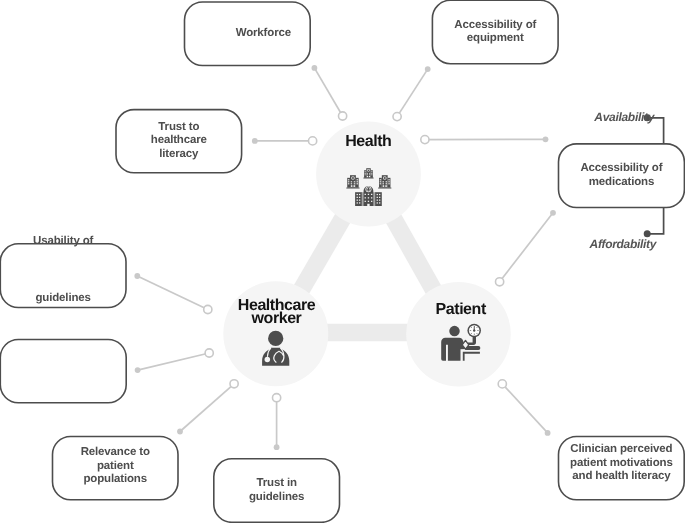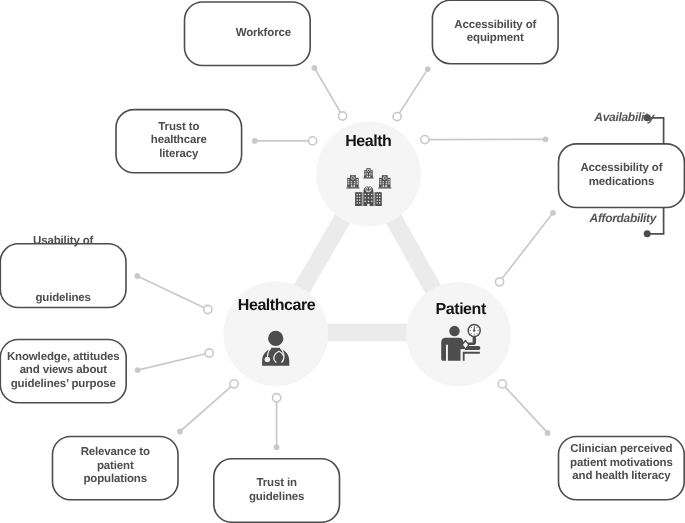--- a/index.html
+++ b/index.html
@@ -208,27 +208,28 @@
         <use href="#hosp-big"></use>
       </g>
     </g>
   </svg>
 
   <div class="nodelabel" style="left:308.3px;top:135.7px;width:120px;line-height:12.5px;">
     <div>Health</div>
   </div>
   <div class="nodelabel" style="left:216.5px;top:300.2px;width:120px;line-height:12.7px;">
     <div>Healthcare</div>
+    <div>worker</div>
   </div>
   <div class="nodelabel" style="left:400.7px;top:303.5px;width:120px;">
     <div>Patient</div>
   </div>
 
   <div class="sublabel" style="left:580.3px;top:112.2px;">Availability</div>
-  <div class="sublabel" style="left:575.6px;top:213px;">Affordability</div>
+  <div class="sublabel" style="left:575.6px;top:239px;">Affordability</div>
 
   <div class="boxlabel" style="left:184.5px;top:2.0px;width:125.7px;height:63.5px;padding-left:16px;">
     <span>Workforce</span>
   </div>
   <div class="boxlabel" style="left:432.4px;top:0.3px;width:125.7px;height:63.4px;">
     <span>Accessibility of</span>
     <span>equipment</span>
   </div>
   <div class="boxlabel" style="left:116.0px;top:109.6px;width:125.6px;height:63.2px;">
     <span>Trust to</span>
@@ -236,25 +237,20 @@
     <span>literacy</span>
   </div>
   <div class="boxlabel" style="left:558.5px;top:143.9px;width:125.9px;height:63.6px;">
     <span>Accessibility of</span>
     <span>medications</span>
   </div>
   <div class="boxlabel" style="left:0.3px;top:243.8px;width:125.7px;height:53px;gap:43px;">
     <span>Usability of</span>
     <span>guidelines</span>
   </div>
-  <div class="boxlabel" style="left:0.3px;top:339.5px;width:125.9px;height:63.3px;">
-    <span>Knowledge, attitudes</span>
-    <span>and views about</span>
-    <span>guidelines’ purpose</span>
-  </div>
   <div class="boxlabel" style="left:52.5px;top:436.5px;width:125.5px;height:60px;">
     <span>Relevance to</span>
     <span>patient</span>
     <span>populations</span>
   </div>
   <div class="boxlabel" style="left:213.8px;top:458.8px;width:125.7px;height:63.5px;text-align:center;">
     <span>Trust in</span>
     <span>guidelines</span>
   </div>
   <div class="boxlabel" style="left:558.5px;top:436.5px;width:125.7px;height:54px;">

